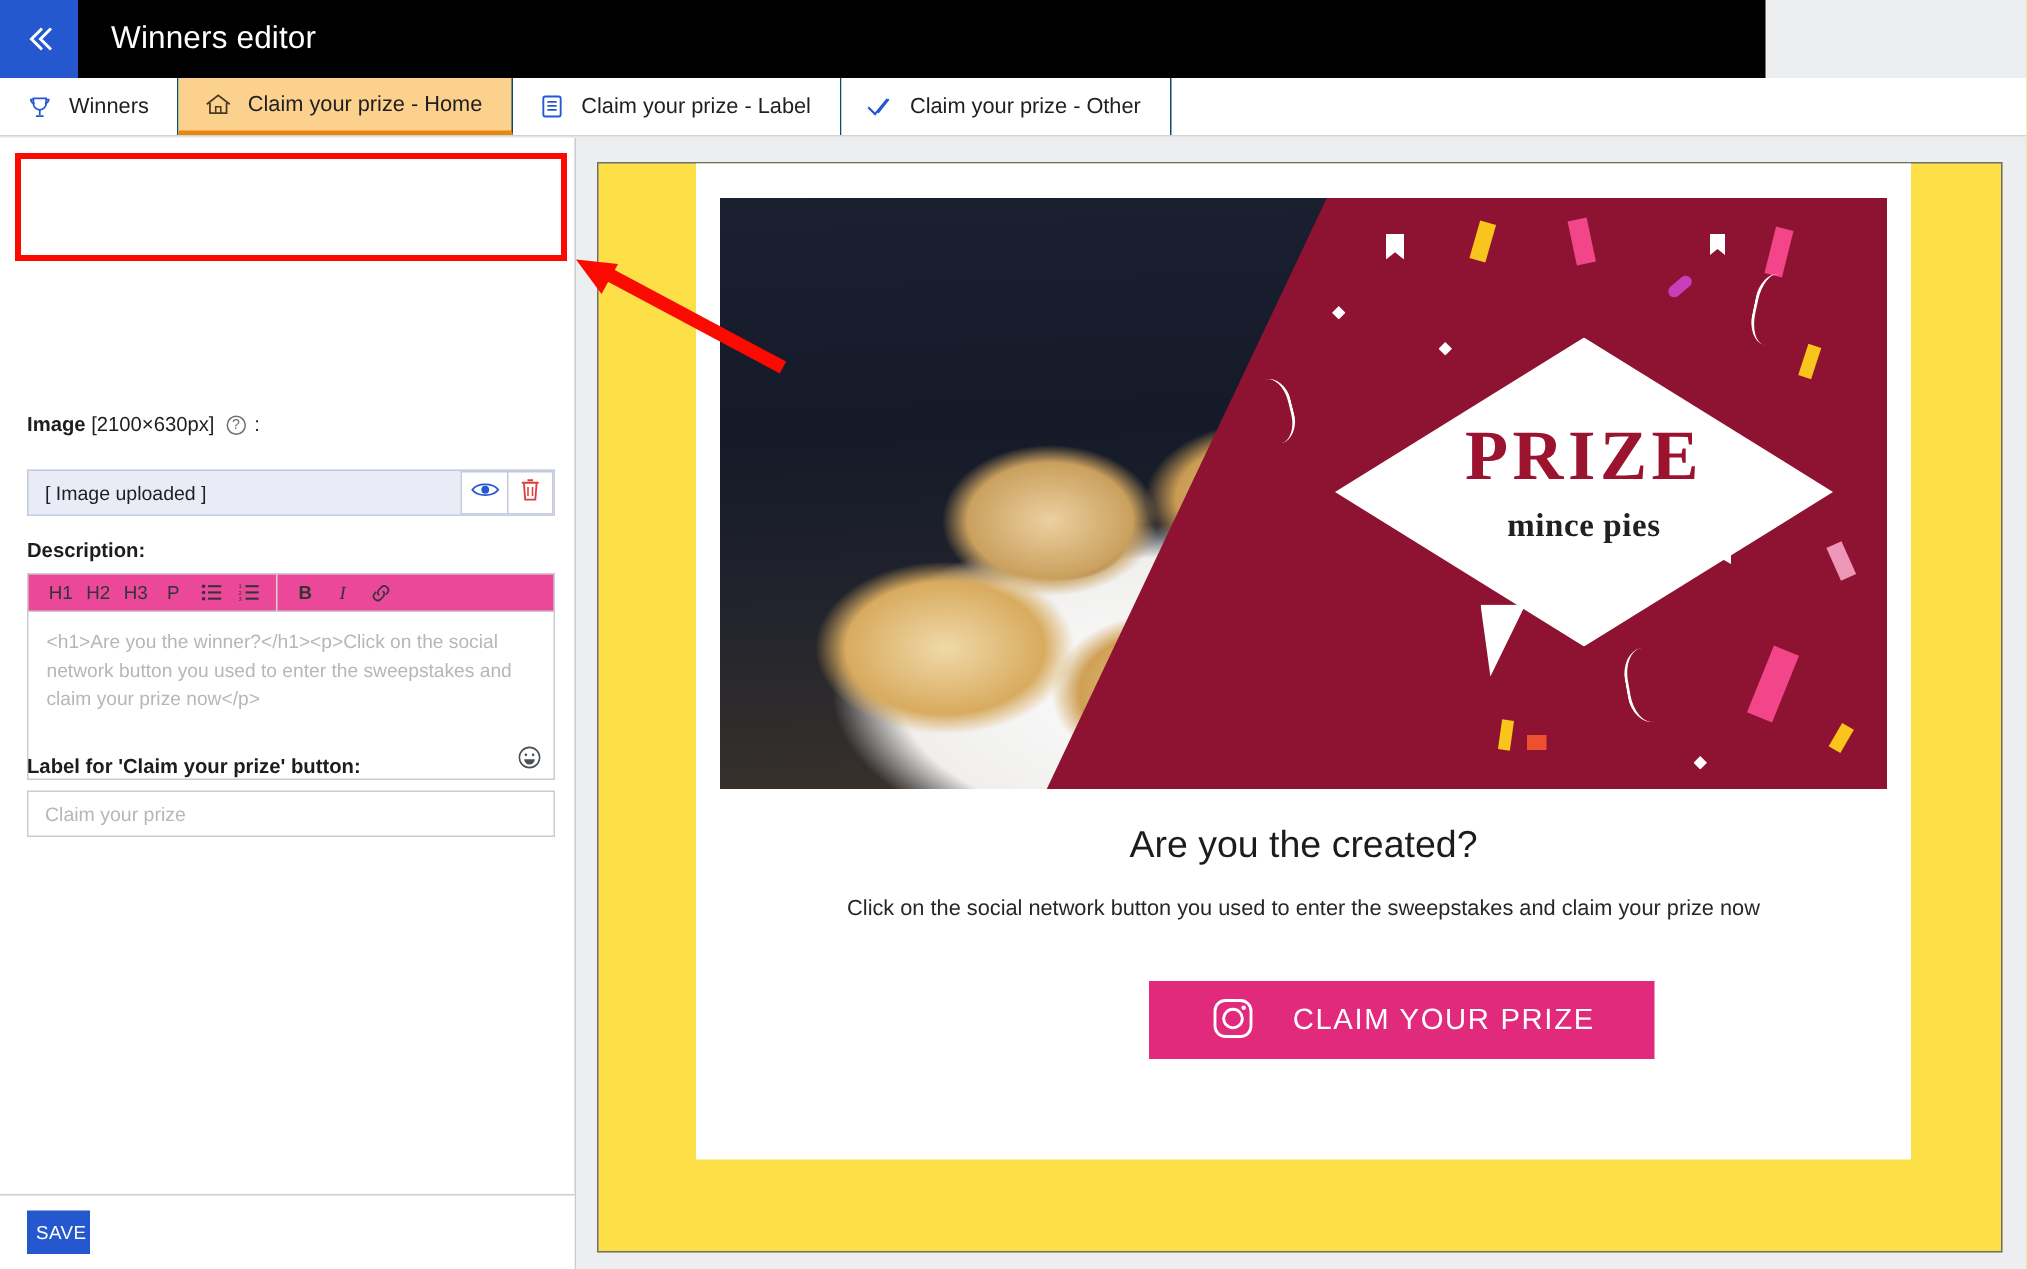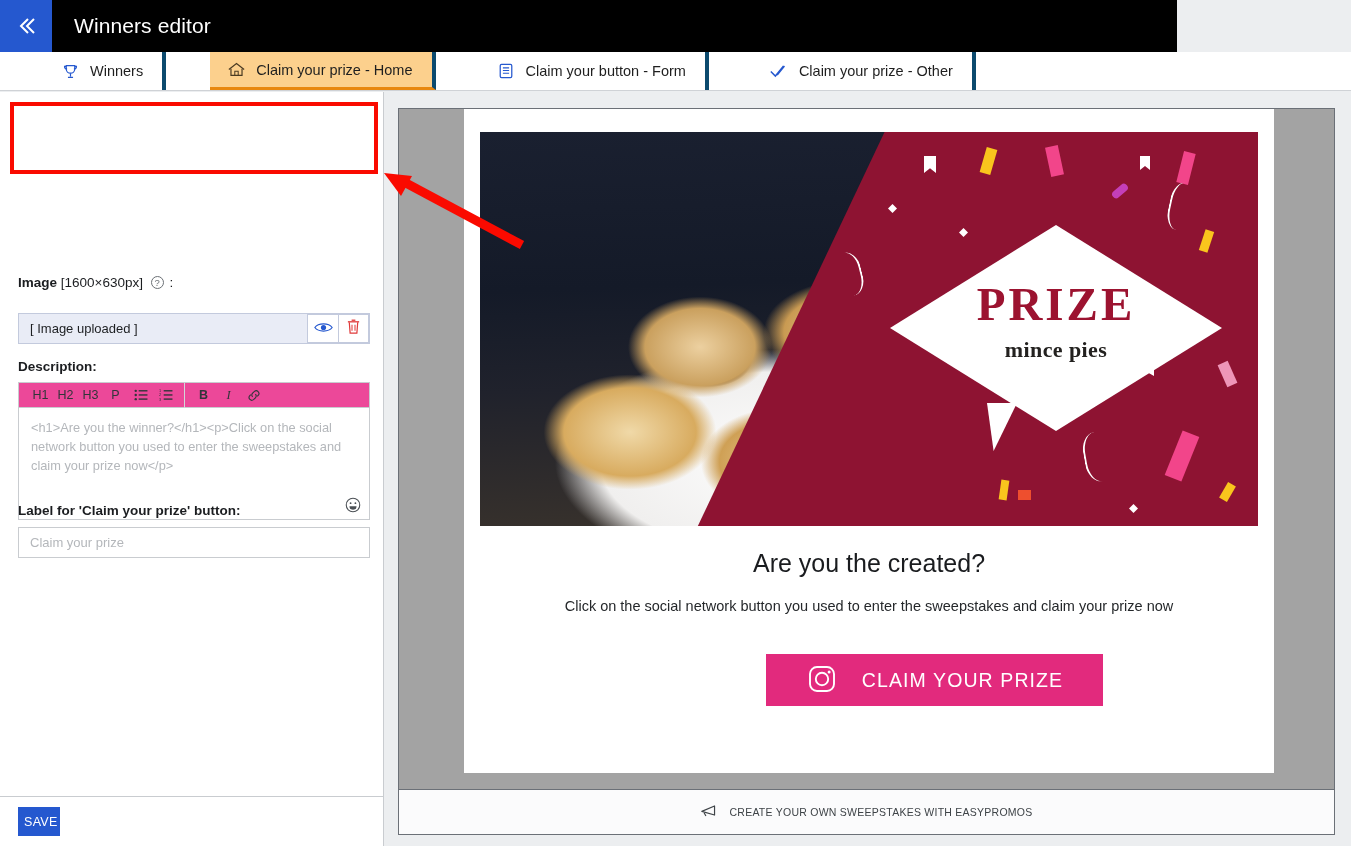--- a/index.html
+++ b/index.html
@@ -31,23 +31,22 @@
   
   #tabs {
     position:absolute; left:0; top:52px; width:1351px; height:39px;
     background:#fff; display:flex; align-items:stretch;
     border-bottom:1px solid #cfd2d6;
   }
   .tab {
     display:flex; align-items:center; gap:10px;
     padding:0 19px 0 16px; cursor:pointer;
     font-size:14.5px; color:#1f1f1f; white-space:nowrap;
-    border-right:4px solid #0c4a6e;
+    border-right:1px solid #0c4a6e;
     background:#fff;
-    margin-left:44px;
   }
   .tab.active { background:#fcd08d; border-bottom:3px solid #e8870e; }
   .tab .ticon { display:flex; align-items:center; justify-content:center; width:20px; }
 
   
   #left-panel {
     position:absolute; left:0; top:92px; width:384px; height:754px;
     background:#fff; border-right:1px solid #c9ccd0;
   }
   #left-scroll { position:absolute; left:0; top:0; width:384px; height:704px; }
@@ -125,21 +124,21 @@
   #save-btn {
     position:absolute; left:18px; top:10px; width:42px; height:29px;
     background:#2558cf; color:#fff; border:none; cursor:pointer;
     font-family:"Liberation Sans", sans-serif; font-size:12.5px;
     letter-spacing:.3px;
   }
 
   
   #preview-outer {
     position:absolute; left:398px; top:108px; width:937px; height:727px;
-    border:1px solid #6b7077; background:#a3a3a3;
+    border:1px solid #6b7077; background:#fde047;
   }
   #preview-card {
     position:absolute; left:65px; top:0px; width:810px; height:664px;
     background:#fff;
   }
   #preview-footer {
     position:absolute; left:0; bottom:0; width:935px; height:45px;
     background:#fbfbfc; border-top:1px solid #6b7077;
     display:flex; align-items:center; justify-content:center; gap:9px;
   }
@@ -261,42 +260,42 @@
     <span>Claim your prize - Home</span>
   </div>
 
   <div class="tab">
     <span class="ticon">
       <svg width="16" height="18" viewBox="0 0 18 20">
         <rect x="2.5" y="2.5" width="13" height="15" rx="1.5" fill="none" stroke="#2558cf" stroke-width="1.4"></rect>
         <path d="M5.5 6.5 h7 M5.5 9.5 h7 M5.5 12.5 h7" stroke="#2558cf" stroke-width="1.2"></path>
       </svg>
     </span>
-    <span>Claim your button - Form</span>
+    <span>Claim your prize - Label</span>
   </div>
 
   <div class="tab">
     <span class="ticon">
       <svg width="20" height="17" viewBox="0 0 22 18">
         <path d="M2 9 L7 14 L16 3" fill="none" stroke="#2558cf" stroke-width="1.6"></path>
         <path d="M9 13 L17 3" fill="none" stroke="#2558cf" stroke-width="1.6"></path>
       </svg>
     </span>
     <span>Claim your prize - Other</span>
   </div>
 </div>
 
 <div id="left-panel">
   <div id="left-scroll">
 
 
     <div id="image-row">
       <div class="field-label">
         <span>Image</span>
-        <span class="dim">[1600×630px]</span>
+        <span class="dim">[2100×630px]</span>
         <span class="qmark">?</span>
         <span class="dim">:</span>
       </div>
       <div id="image-box">
         <span class="fname">[ Image uploaded ]</span>
         <div class="icon-btn">
           <span>
             <svg width="19" height="13" viewBox="0 0 22 14">
               <path d="M1 7 C5 1.5 17 1.5 21 7 C17 12.5 5 12.5 1 7 Z" fill="none" stroke="#2558cf" stroke-width="1.4"></path>
               <circle cx="11" cy="7" r="3" fill="#2558cf"></circle>
@@ -424,28 +423,19 @@
         <svg width="32" height="32" viewBox="0 0 32 32">
           <rect x="4" y="4" width="24" height="24" rx="7" fill="none" stroke="#fff" stroke-width="1.9"></rect>
           <circle cx="16" cy="16" r="6.2" fill="none" stroke="#fff" stroke-width="1.9"></circle>
           <circle cx="23.1" cy="8.9" r="1.5" fill="#fff"></circle>
         </svg>
       </span>
       <span class="label">CLAIM YOUR PRIZE</span>
     </button>
   </div>
 
-  <div id="preview-footer">
-    <span>
-      <svg width="20" height="13" viewBox="0 0 22 14">
-        <path d="M2 8 L16 2 L16 12 Z" fill="none" stroke="#3e4347" stroke-width="1.3" stroke-linejoin="round"></path>
-        <path d="M4.5 9.5 L6.5 13" fill="none" stroke="#3e4347" stroke-width="1.3"></path>
-      </svg>
-    </span>
-    <span id="footer-text">CREATE YOUR OWN SWEEPSTAKES WITH EASYPROMOS</span>
-  </div>
 </div>
 
 <div id="hl-box"></div>
 <svg id="arrow-svg">
   <line x1="142" y1="80" x2="24" y2="17" stroke="#fa0a00" stroke-width="9"></line>
   <polygon points="4,8 32,11 21,31" fill="#fa0a00"></polygon>
 </svg>
 
 </body></html>

